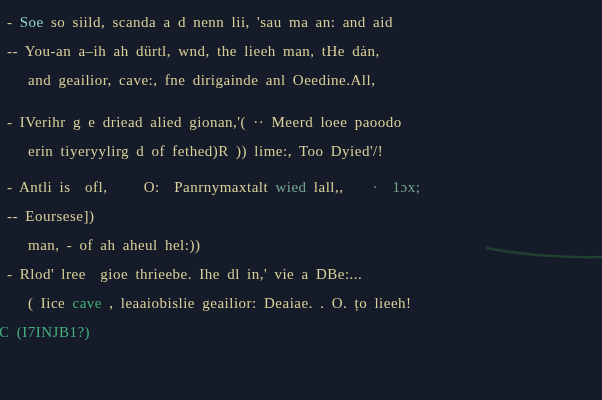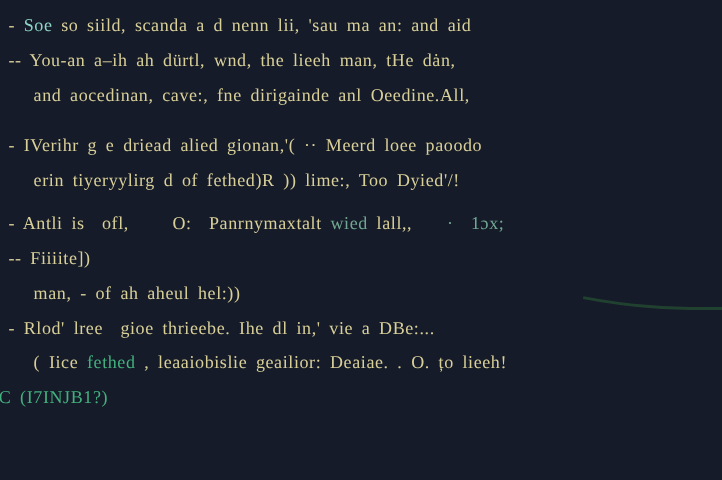--- a/index.html
+++ b/index.html
@@ -51,23 +51,23 @@
 </head>
 <body style="background: rgb(22, 27, 41);">
 
 <div class="slide">
   <svg class="curve" width="602" height="400" viewBox="0 0 602 400">
     <path d="M486,248 C523,255 556,258 604,257" fill="none" stroke="#2c6136" stroke-width="2.5" opacity="0.55"></path>
   </svg>
   <div class="text-block">
       <div class="line"><span class="seg seg-cream">- </span><span class="seg seg-teal">Soe</span><span class="seg seg-cream"> so siild, scanda a d nenn lii, 'sau ma an: and aid</span></div>
       <div class="line"><span class="seg seg-cream">-- You-an a–ih ah dürtl, wnd, the lieeh man, tHe dȧn,</span></div>
-      <div class="line indent"><span class="seg seg-cream">and aocedinan, cave:, fne dirigainde anl Oeedine.All,</span></div>
+      <div class="line indent"><span class="seg seg-cream">and geailior, cave:, fne dirigainde anl Oeedine.All,</span></div>
       <div class="line gap-medium"><span class="seg seg-cream">- IVerihr g e driead alied gionan,'( ·· Meerd loee paoodo</span></div>
       <div class="line indent"><span class="seg seg-cream">erin tiyeryylirg d of fethed)R )) lime:, Too Dyied'/!</span></div>
       <div class="line gap-small"><span class="seg seg-cream">- Antli is  ofl,     O:  Panrnymaxtalt </span><span class="seg seg-teal_dark">wied</span><span class="seg seg-cream"> lall,,    </span><span class="seg seg-teal_dark">·  1ɔx;</span></div>
-      <div class="line"><span class="seg seg-cream">-- Fiiiite])</span></div>
+      <div class="line"><span class="seg seg-cream">-- Eoursese])</span></div>
       <div class="line indent"><span class="seg seg-cream">man, - of ah aheul hel:))</span></div>
       <div class="line"><span class="seg seg-cream">- Rlod' lree  gioe thrieebe. Ihe dl in,' vie a DBe:...</span></div>
-      <div class="line indent"><span class="seg seg-cream">( Iice </span><span class="seg seg-green">fethed</span><span class="seg seg-cream"> , leaaiobislie geailior: Deaiae. . O. țo lieeh!</span></div>
+      <div class="line indent"><span class="seg seg-cream">( Iice </span><span class="seg seg-green">cave</span><span class="seg seg-cream"> , leaaiobislie geailior: Deaiae. . O. țo lieeh!</span></div>
       <div class="line outdent"><span class="seg seg-green">C (I7INJB1?)</span></div>
     </div>
 </div>
 
 </body></html>

